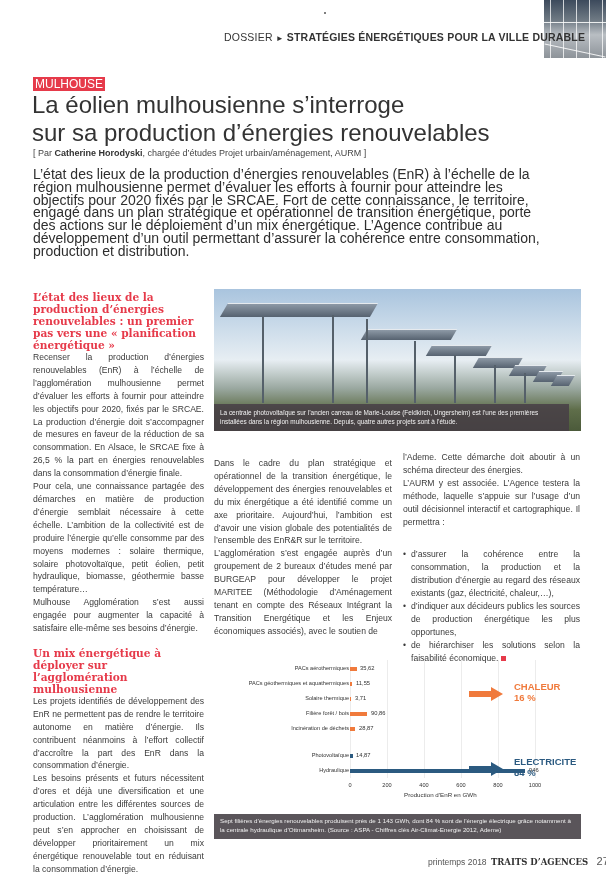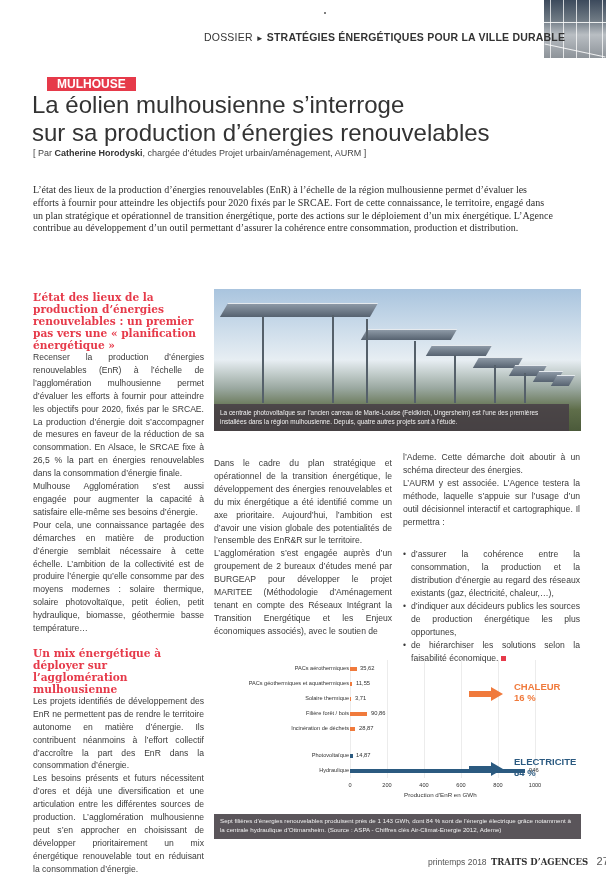--- a/index.html
+++ b/index.html
@@ -8,44 +8,44 @@
 
   .corner-photo {
     position: absolute; left: 544px; top: 0; width: 62px; height: 58px;
     background: linear-gradient(180deg, #3c4a5c 0%, #6f7a84 35%, #b9bec3 60%, #8d9399 100%);
     overflow: hidden;
   }
   .corner-photo .gv { position: absolute; top: 0; bottom: 0; width: 1px; background: rgba(255,255,255,0.75); }
   .corner-photo .gh { position: absolute; left: 0; right: 0; height: 1px; background: rgba(255,255,255,0.85); }
 
   .header-bar {
-    position: absolute; left: 204px; top: 31px;
+    position: absolute; left: 224px; top: 31px;
     font-size: 10.5px; letter-spacing: 0.2px; color: #333;
   }
   .header-bar .section { font-weight: normal; }
   .header-bar .arrow { font-size: 8px; margin: 0 3px; }
   .header-bar .topic { font-weight: bold; }
 
   .tag {
     position: absolute; left: 33px; top: 77px;
-    background: #e63a4a; color: #fff; font-weight: bold; font-size: 12px;
-    padding: 0 10px; line-height: 14px; margin-left: 14px;
+    background: #e63a4a; color: #fff; font-weight: normal; font-size: 12px;
+    padding: 0 2px; line-height: 14px;
   }
   .title {
     position: absolute; left: 32px; top: 91px; width: 540px;
     font-size: 24px; line-height: 28px; color: #333; font-weight: normal;
   }
   .byline {
     position: absolute; left: 33px; top: 148px; font-size: 9px; color: #444;
   }
   .byline b { font-weight: bold; color: #333; }
 
   .chapo {
-    position: absolute; left: 33px; top: 184px; width: 520px;
-    font-family: Liberation Serif, serif; font-size: 10px; line-height: 12.8px; color: #2e2e2e;
+    position: absolute; left: 33px; top: 168px; width: 520px;
+    font-family: Liberation Sans, sans-serif; font-size: 14px; line-height: 12.8px; color: #2e2e2e;
   }
 
   .col { position: absolute; font-size: 8.6px; line-height: 12.9px; color: #3a3a3a; text-align: justify; }
   .col p { margin: 0; }
   .col1 { left: 33px; top: 291px; width: 171px; }
   .col2 { left: 214px; top: 457px; width: 178px; }
   .col3 { left: 403px; top: 451px; width: 177px; }
 
   .h2 {
     font-family: "DejaVu Serif", serif; font-weight: bold; color: #e63a4a;
@@ -120,22 +120,22 @@
 <div class="byline">
   <span>[ Par</span>
   <b>Catherine Horodyski</b><span>, chargée d’études Projet urbain/aménagement, AURM ]</span>
 </div>
 
 <p class="chapo">L’état des lieux de la production d’énergies renouvelables (EnR) à l’échelle de la région mulhousienne permet d’évaluer les efforts à fournir pour atteindre les objectifs pour 2020 fixés par le SRCAE. Fort de cette connaissance, le territoire, engagé dans un plan stratégique et opérationnel de transition énergétique, porte des actions sur le déploiement d’un mix énergétique. L’Agence contribue au développement d’un outil permettant d’assurer la cohérence entre consommation, production et distribution.</p>
 
 <div class="col col1">
   <h2 class="h2">L’état des lieux de la production d’énergies renouvelables : un premier pas vers une « planification énergétique »</h2>
   <p>Recenser la production d’énergies renouvelables (EnR) à l’échelle de l’agglomération mulhousienne permet d’évaluer les efforts à fournir pour atteindre les objectifs pour 2020, fixés par le SRCAE. La production d’énergie doit s’accompagner de mesures en faveur de la réduction de sa consommation. En Alsace, le SRCAE fixe à 26,5 % la part en énergies renouvelables dans la consommation d’énergie finale.</p>
+  <p>Pour cela, une connaissance partagée des démarches en matière de production d’énergie semblait nécessaire à cette échelle. L’ambition de la collectivité est de produire l’énergie qu’elle consomme par des moyens modernes : solaire thermique, solaire photovoltaïque, petit éolien, petit hydraulique, biomasse, géothermie basse température…</p>
   <p>Mulhouse Agglomération s’est aussi engagée pour augmenter la capacité à satisfaire elle-même ses besoins d’énergie.</p>
-  <p>Pour cela, une connaissance partagée des démarches en matière de production d’énergie semblait nécessaire à cette échelle. L’ambition de la collectivité est de produire l’énergie qu’elle consomme par des moyens modernes : solaire thermique, solaire photovoltaïque, petit éolien, petit hydraulique, biomasse, géothermie basse température…</p>
   <h2 class="h2 second">Un mix énergétique à déployer sur l’agglomération mulhousienne</h2>
   <p>Les projets identifiés de développement des EnR ne permettent pas de rendre le territoire autonome en matière d’énergie. Ils contribuent néanmoins à l’effort collectif d’accroître la part des EnR dans la consommation d’énergie.</p>
   <p>Les besoins présents et futurs nécessitent d’ores et déjà une diversification et une articulation entre les différentes sources de production. L’agglomération mulhousienne peut s’en approcher en choisissant de développer prioritairement un mix énergétique renouvelable tout en réduisant la consommation d’énergie.</p>
 </div>
 
 <div class="photo">
   <div class="panel" style="left:10px; top:14px; width:150px; height:14px;"></div>
   <div class="panel" style="left:150px; top:40px; width:90px;"></div>
   <div class="panel" style="left:215px; top:56px; width:60px;"></div>
   <div class="panel" style="left:262px; top:68px; width:44px;"></div>

